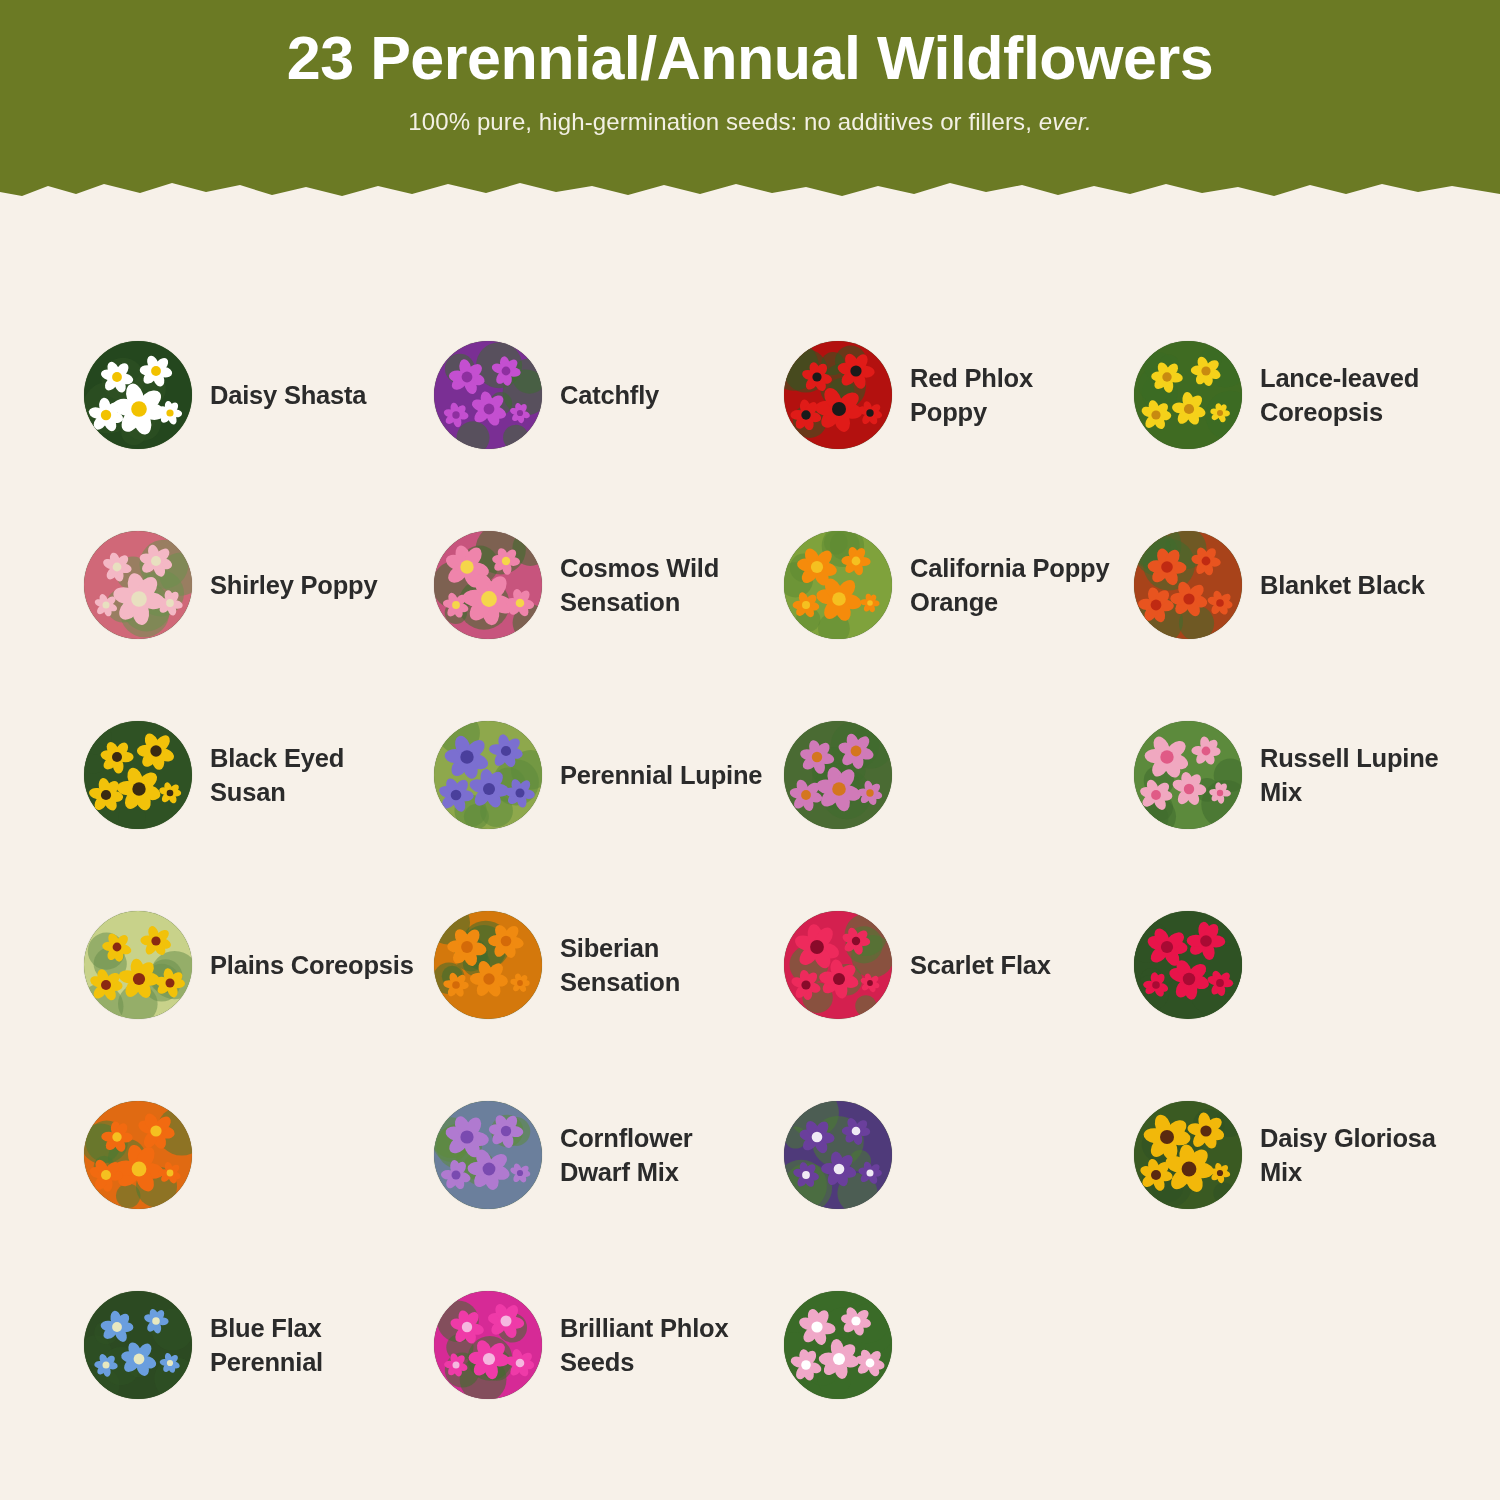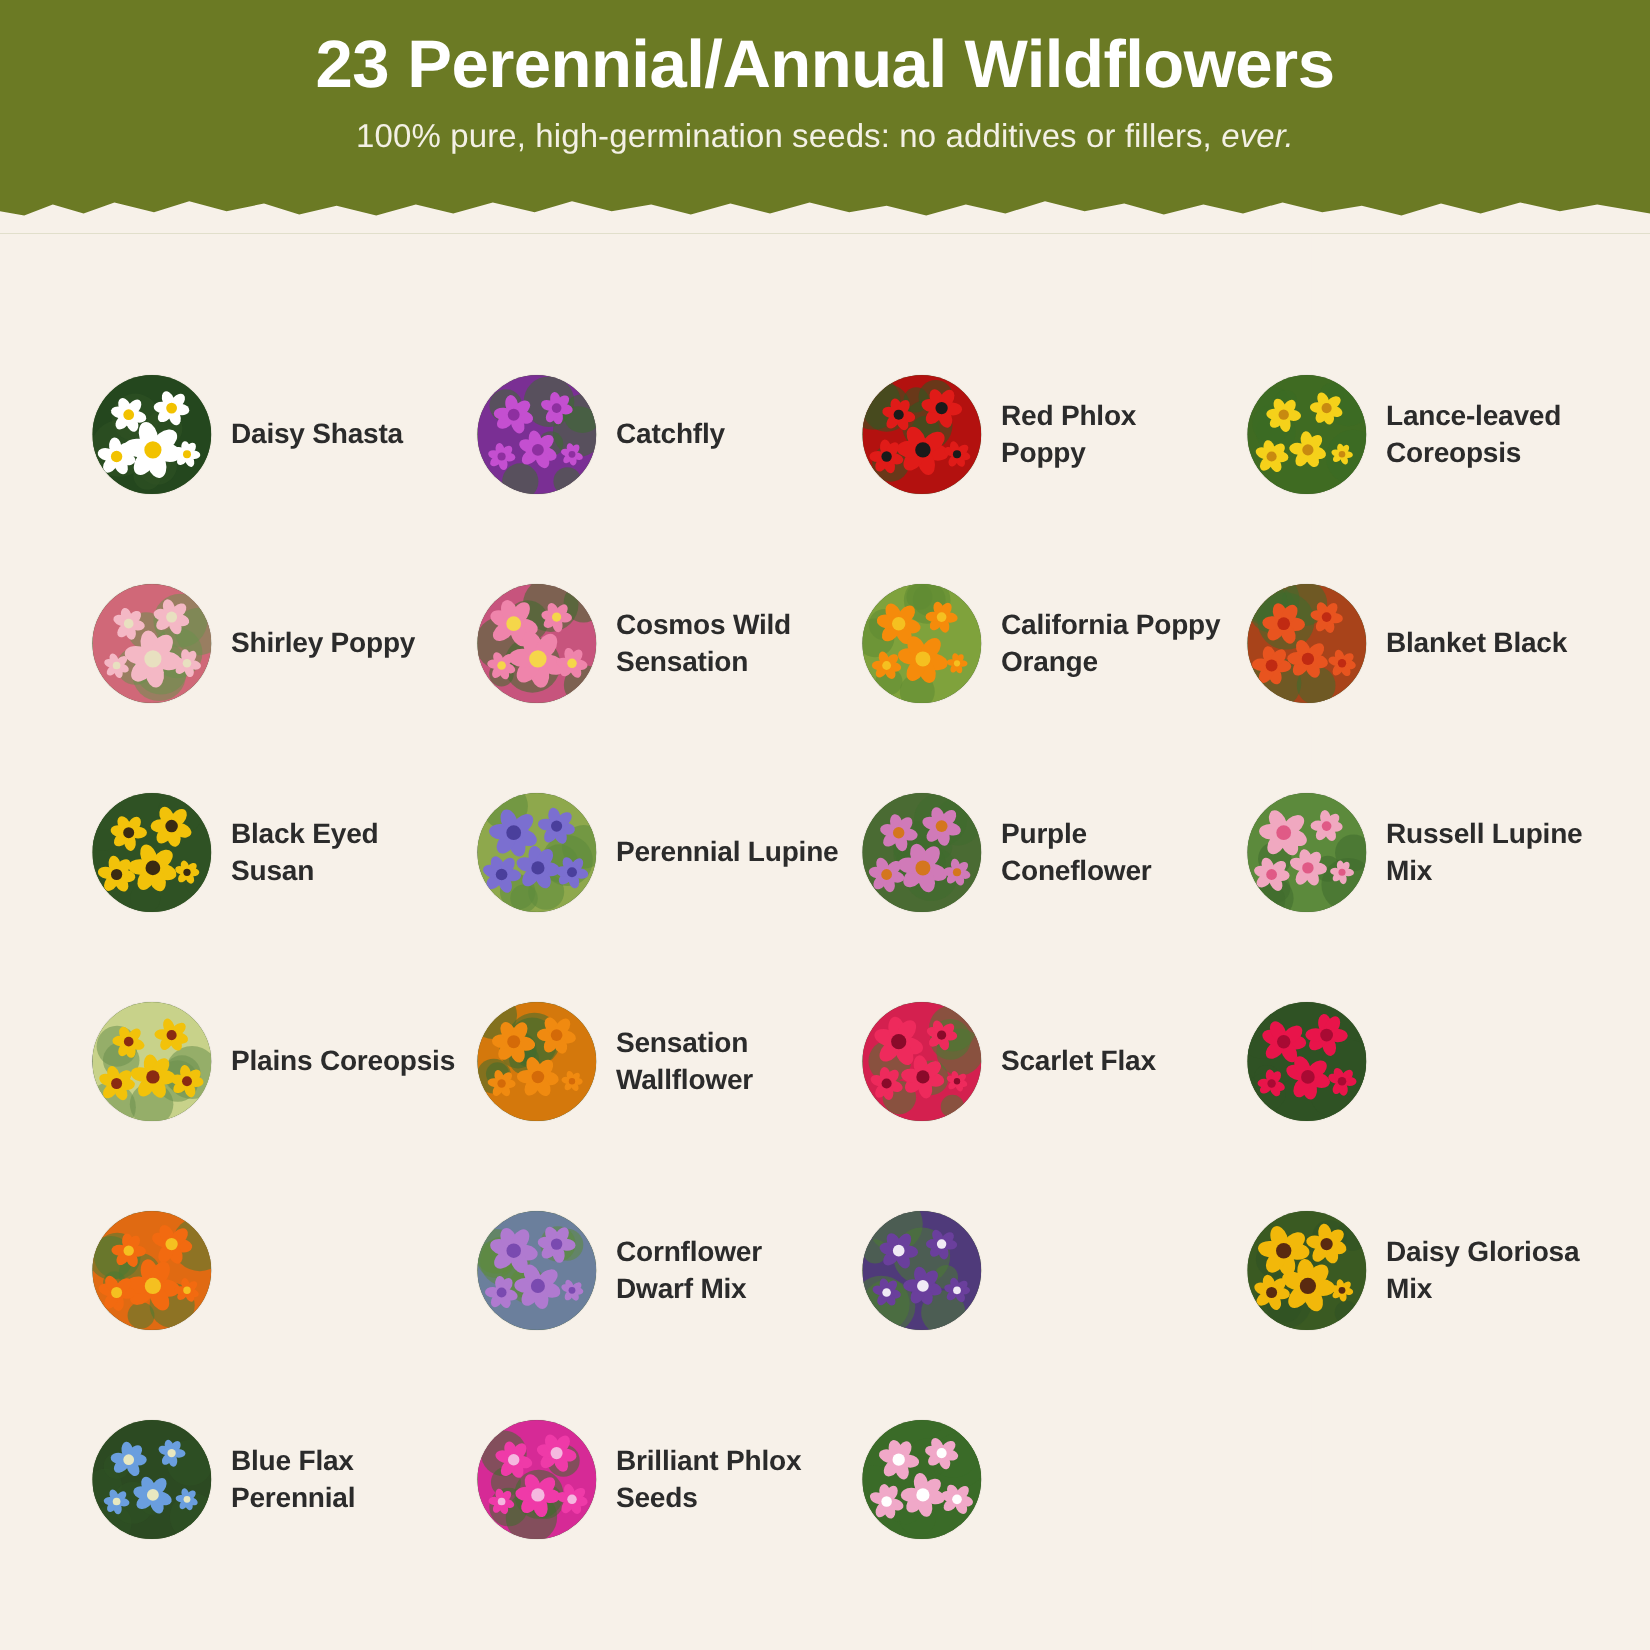--- a/index.html
+++ b/index.html
@@ -36,21 +36,21 @@
   .header-title {
     color: #ffffff;
     font-size: 61px;
     font-weight: bold;
     letter-spacing: -0.5px;
     line-height: 1.08;
     margin: 0;
   }
   .header-subtitle {
     color: #f3f0e4;
-    font-size: 30px;
+    font-size: 24px;
     font-weight: normal;
     margin-top: 16px;
     letter-spacing: 0.1px;
   }
   .header-subtitle .em {
     font-style: italic;
   }
   
   .torn {
     position: absolute;
@@ -661,21 +661,20 @@
             <circle cx="22" cy="74" r="4.9" fill="#d4761e"></circle>
             <ellipse cx="92.2" cy="73.8" rx="6.1" ry="4.0" fill="#d07ab8" transform="rotate(15.9 92.2 73.8)"></ellipse>
             <ellipse cx="88.2" cy="78.1" rx="6.1" ry="4.0" fill="#d07ab8" transform="rotate(70.2 88.2 78.1)"></ellipse>
             <ellipse cx="81.8" cy="76.8" rx="6.1" ry="4.0" fill="#d07ab8" transform="rotate(131.2 81.8 76.8)"></ellipse>
             <ellipse cx="79.6" cy="71.5" rx="6.1" ry="4.0" fill="#d07ab8" transform="rotate(184.8 79.6 71.5)"></ellipse>
             <ellipse cx="84.6" cy="65.7" rx="6.1" ry="4.0" fill="#d07ab8" transform="rotate(257.5 84.6 65.7)"></ellipse>
             <ellipse cx="90.8" cy="67.7" rx="6.1" ry="4.0" fill="#d07ab8" transform="rotate(317.8 90.8 67.7)"></ellipse>
             <circle cx="86" cy="72" r="3.7" fill="#d4761e"></circle>
           </svg>
         </div>
-        <div class="label">Purple Coneflower</div>
       </div>
       <div class="cell">
         <div class="thumb">
           <svg viewBox="0 0 108 108">
             <rect width="108" height="108" fill="#5c8a3c"></rect>
             <circle cx="96.4" cy="54.3" r="16.7" fill="#3f6b2d" opacity="0.55"></circle>
             <circle cx="22.5" cy="95.6" r="19.5" fill="#3f6b2d" opacity="0.55"></circle>
             <circle cx="24.9" cy="59.6" r="15.2" fill="#3f6b2d" opacity="0.55"></circle>
             <circle cx="25.2" cy="86.4" r="13.8" fill="#3f6b2d" opacity="0.55"></circle>
             <circle cx="18.3" cy="97.3" r="16.1" fill="#3f6b2d" opacity="0.55"></circle>
@@ -811,21 +810,21 @@
             <circle cx="22" cy="74" r="3.8" fill="#d46a08"></circle>
             <ellipse cx="91.0" cy="72.1" rx="4.7" ry="3.1" fill="#f08a10" transform="rotate(1.3 91.0 72.1)"></ellipse>
             <ellipse cx="88.4" cy="76.4" rx="4.7" ry="3.1" fill="#f08a10" transform="rotate(61.1 88.4 76.4)"></ellipse>
             <ellipse cx="83.0" cy="76.0" rx="4.7" ry="3.1" fill="#f08a10" transform="rotate(127.0 83.0 76.0)"></ellipse>
             <ellipse cx="81.1" cy="71.1" rx="4.7" ry="3.1" fill="#f08a10" transform="rotate(190.1 81.1 71.1)"></ellipse>
             <ellipse cx="84.4" cy="67.2" rx="4.7" ry="3.1" fill="#f08a10" transform="rotate(252.0 84.4 67.2)"></ellipse>
             <ellipse cx="89.3" cy="68.3" rx="4.7" ry="3.1" fill="#f08a10" transform="rotate(311.5 89.3 68.3)"></ellipse>
             <circle cx="86" cy="72" r="2.9" fill="#d46a08"></circle>
           </svg>
         </div>
-        <div class="label">Sensation Wallflower</div>
+        <div class="label">Siberian Sensation</div>
       </div>
       <div class="cell">
         <div class="thumb">
           <svg viewBox="0 0 108 108">
             <rect width="108" height="108" fill="#d4204f"></rect>
             <circle cx="80.0" cy="33.9" r="18.6" fill="#4a7a33" opacity="0.55"></circle>
             <circle cx="24.9" cy="53.7" r="19.4" fill="#4a7a33" opacity="0.55"></circle>
             <circle cx="62.4" cy="68.8" r="15.8" fill="#4a7a33" opacity="0.55"></circle>
             <circle cx="81.8" cy="94.8" r="10.6" fill="#4a7a33" opacity="0.55"></circle>
             <circle cx="88.6" cy="45.4" r="21.3" fill="#4a7a33" opacity="0.55"></circle>

